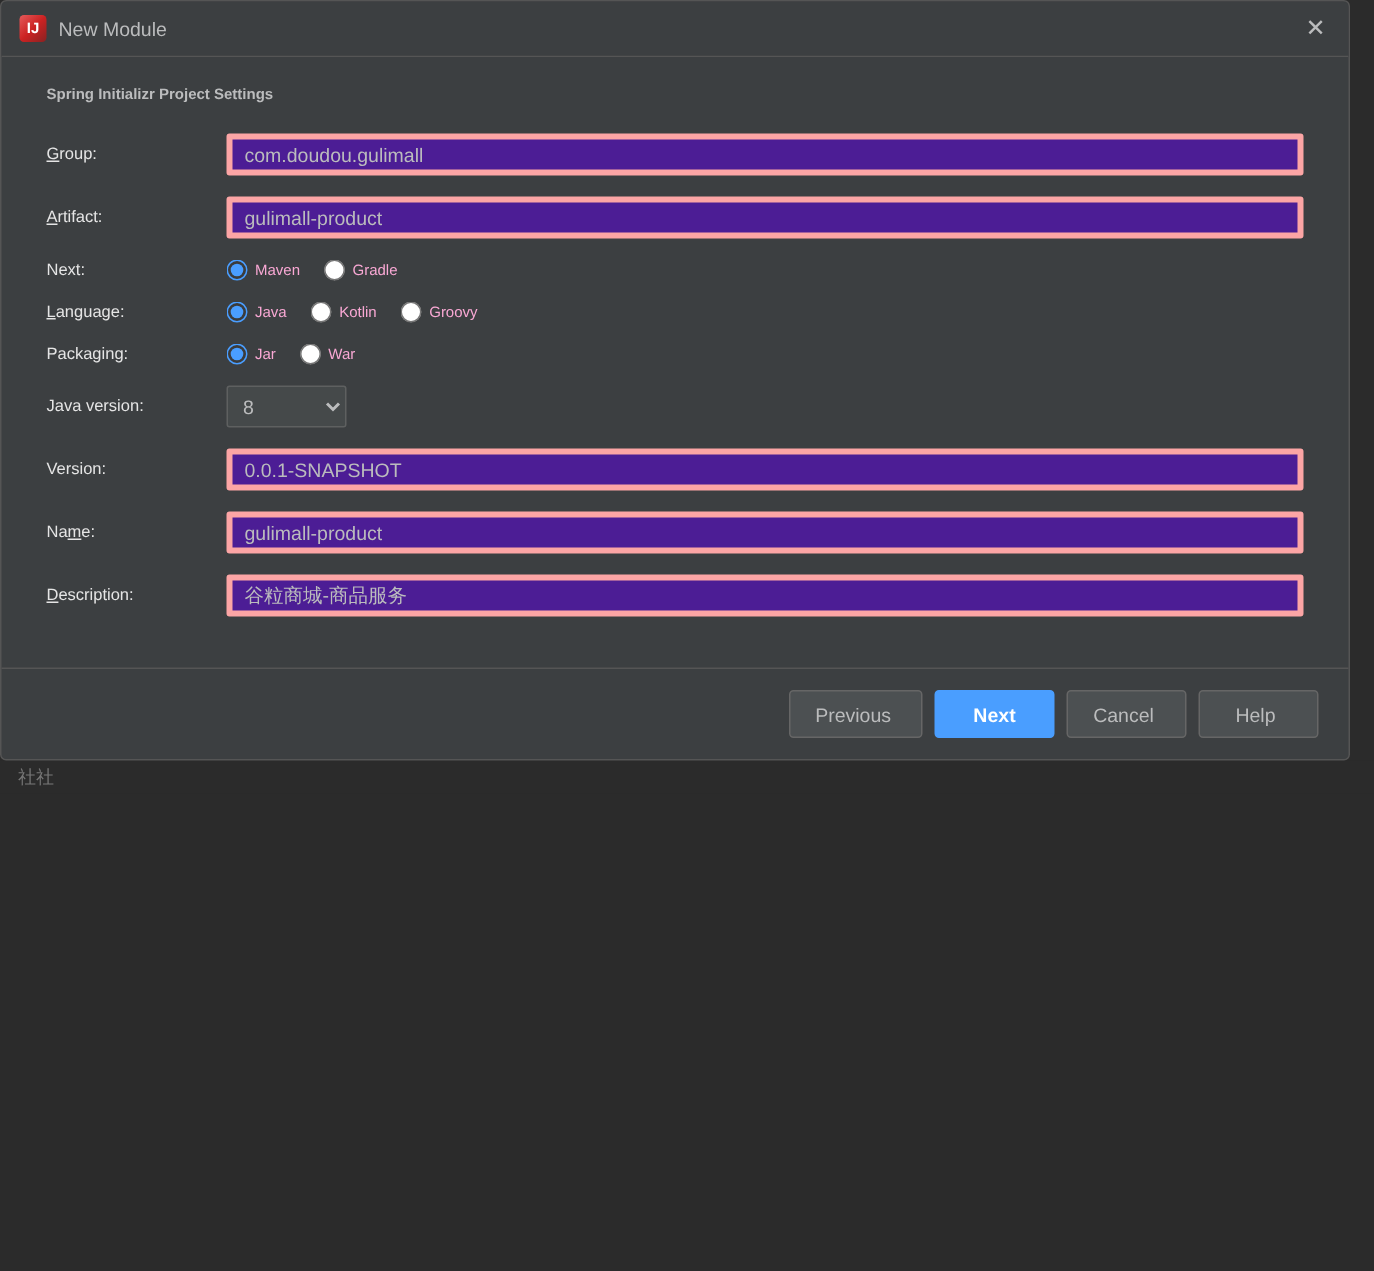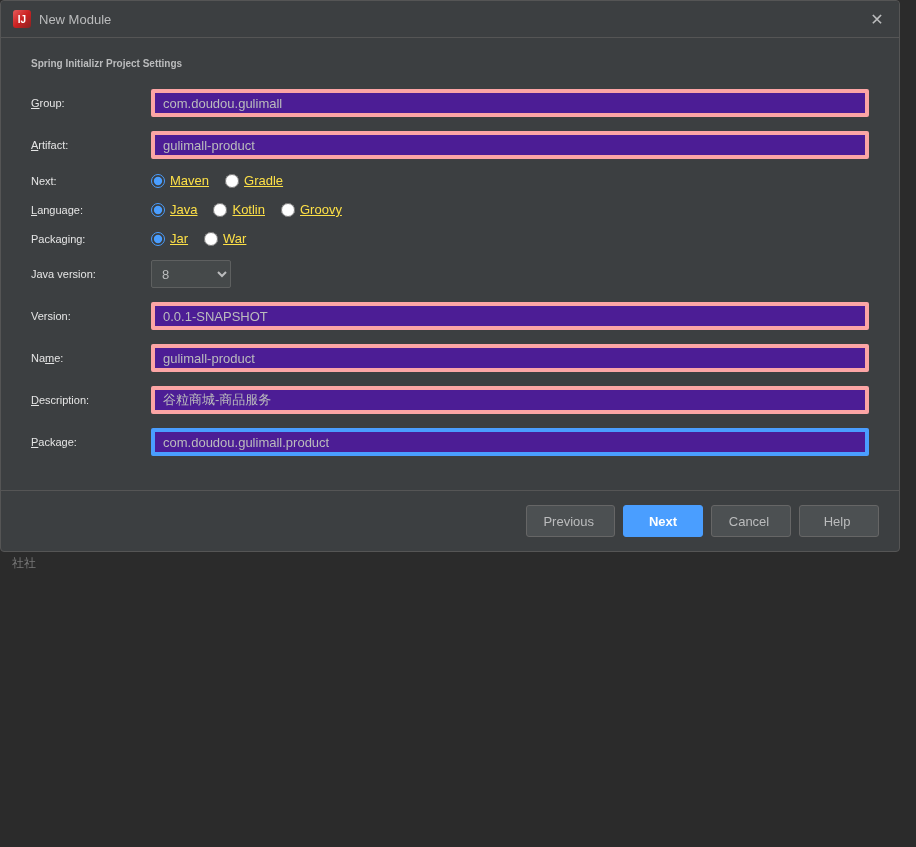--- a/index.html
+++ b/index.html
@@ -135,23 +135,22 @@
     }
 
     .radio-item input[type="radio"] {
       accent-color: #4a9eff;
       width: 14px;
       height: 14px;
       cursor: pointer;
     }
 
     .radio-label {
-      color: #fde047;
-      font-size: 13px;
-      text-decoration: underline;
+      color: #f9a8d4;
+      font-size: 10px;
     }
 
     .select-input {
       background: #45494a;
       border: 1px solid #5e6060;
       border-radius: 2px;
       color: #bbbcbd;
       padding: 3px 6px;
       font-size: 13px;
       outline: none;
@@ -304,26 +303,20 @@
         <input class="form-input" type="text" value="gulimall-product" style="">
       </div>
 
       <div class="form-row">
         <label class="form-label">
           <span class="underline">D</span><span>escription:</span>
         </label>
         <input class="form-input" type="text" value="谷粒商城-商品服务" style="">
       </div>
 
-      <div class="form-row">
-        <label class="form-label">
-          <span class="underline">P</span><span>ackage:</span>
-        </label>
-        <input class="form-input focused" type="text" value="com.doudou.gulimall.product" style="">
-      </div>
 
     </div>
 
     <div class="dialog-footer">
       <button class="btn btn-default">Previous</button>
       <button class="btn btn-primary">Next</button>
       <button class="btn btn-default">Cancel</button>
       <button class="btn btn-default">Help</button>
     </div>
 

